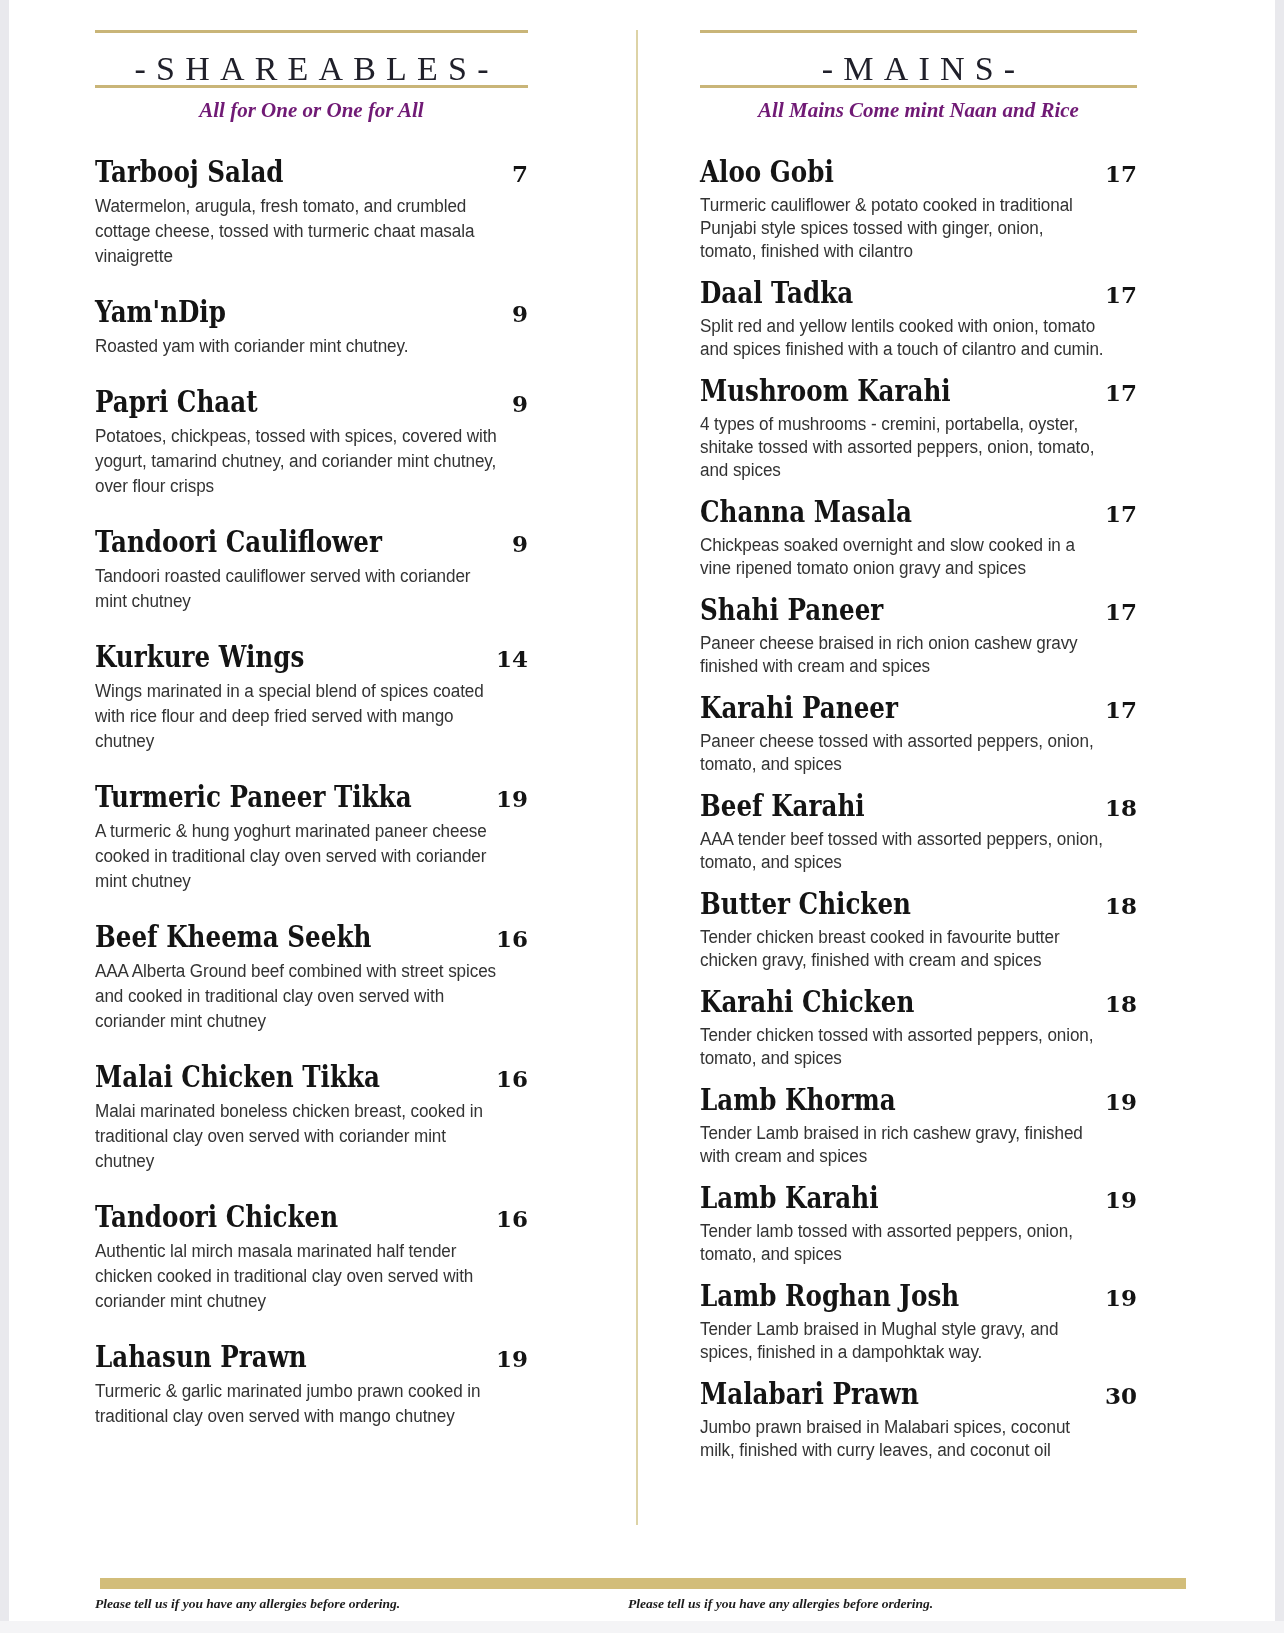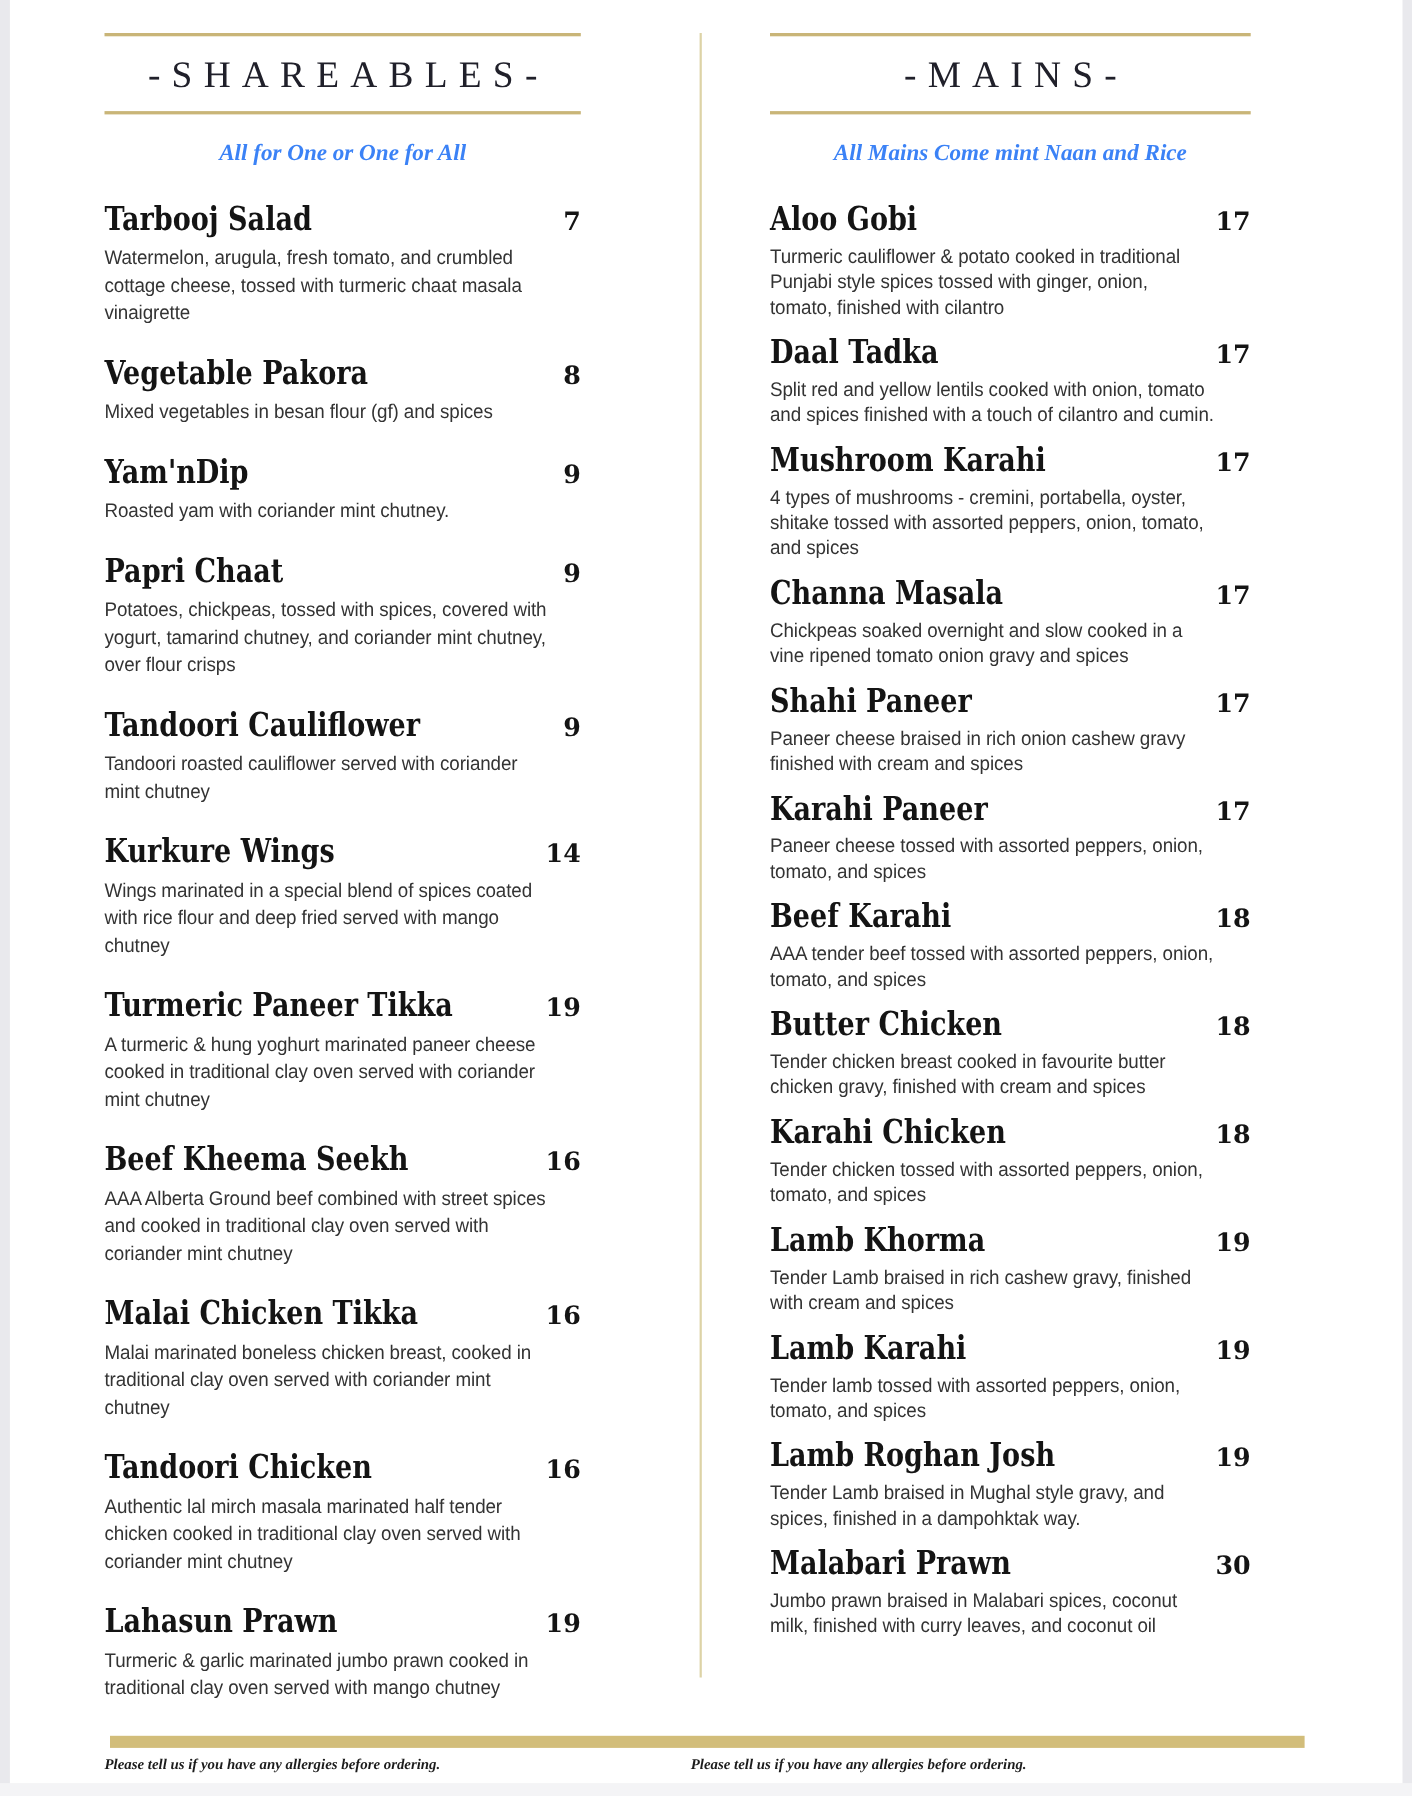--- a/index.html
+++ b/index.html
@@ -19,28 +19,28 @@
   
   .divider{position:absolute;left:636px;top:30px;width:2px;height:1495px;background:var(--divider,#ddd3a6);}
 
   
   .menu-col{position:absolute;top:30px;}
   .col-left{left:95px;width:433px;}
   .col-right{left:700px;width:437px;}
 
   .sec-rule{height:3px;background:var(--gold,#c9b578);}
   .sec-title{
-    height:68px;line-height:72px;text-align:center;
+    height:52px;line-height:72px;text-align:center;
     font-size:34px;letter-spacing:0.3em;text-indent:0.3em;
     color:var(--title_color,#20202a);
     font-family:"Liberation Serif", serif;
   }
   .sec-subtitle{
     text-align:center;font-style:italic;font-weight:bold;
-    font-size:21px;margin-top:22px;color:#3b82f6;
+    font-size:21px;margin-top:10px;color:#701a75;
   }
   .items{margin-top:32px;}
 
   .item{margin-bottom:26px;}
   .col-right .item{margin-bottom:13px;}
   .item-head{display:flex;justify-content:space-between;align-items:baseline;}
   .item-name{
     font-family:"DejaVu Serif", serif;font-weight:bold;
     font-size:30px;line-height:34px;color:#141414;
     transform:scaleX(0.82);transform-origin:left bottom;white-space:nowrap;
@@ -83,27 +83,20 @@
   <div class="sec-subtitle">All for One or One for All</div>
   <div class="items">
   <div class="item">
     <div class="item-head">
       <span class="item-name">Tarbooj Salad</span>
       <span class="item-price">7</span>
     </div>
     <div class="item-desc">Watermelon, arugula, fresh tomato, and crumbled cottage cheese, tossed with turmeric chaat masala vinaigrette</div>
   </div>
 
-  <div class="item">
-    <div class="item-head">
-      <span class="item-name">Vegetable Pakora</span>
-      <span class="item-price">8</span>
-    </div>
-    <div class="item-desc">Mixed vegetables in besan flour (gf) and spices</div>
-  </div>
 
   <div class="item">
     <div class="item-head">
       <span class="item-name">Yam'nDip</span>
       <span class="item-price">9</span>
     </div>
     <div class="item-desc">Roasted yam with coriander mint chutney.</div>
   </div>
 
   <div class="item">

